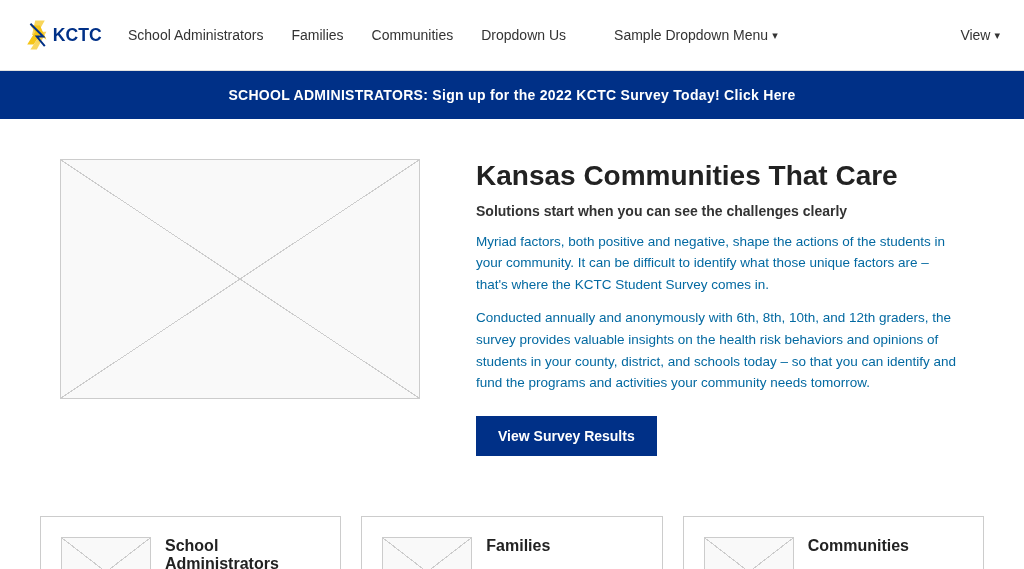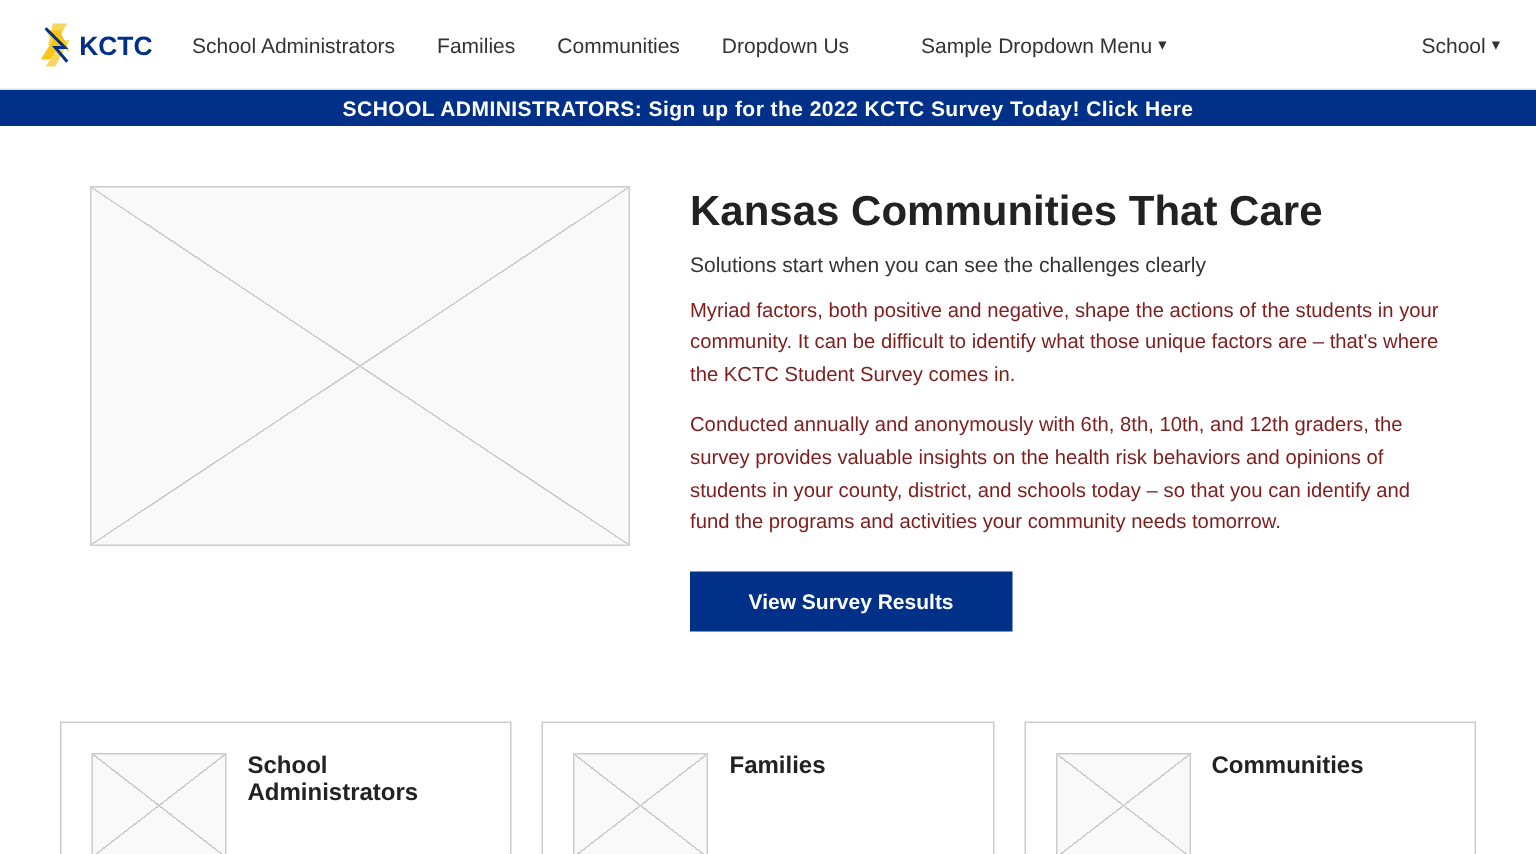--- a/index.html
+++ b/index.html
@@ -3,21 +3,21 @@
   <meta charset="utf-8">
   <style>
     * { box-sizing: border-box; margin: 0; padding: 0; }
     body { font-family: Arial, sans-serif; font-size: 14px; color: #333; background: #fff; }
 
     
     .navbar {
       display: flex;
       align-items: center;
       padding: 0 24px;
-      height: 60px;
+      height: 71px;
       border-bottom: 1px solid #e0e0e0;
       background: #fff;
     }
     .logo-area {
       display: flex;
       align-items: center;
       margin-right: 24px;
     }
     .logo-svg {
       width: 80px;
@@ -50,32 +50,32 @@
       font-size: 14px;
       cursor: pointer;
       color: #333;
     }
 
     
     .banner {
       background: #003087;
       color: #fff;
       text-align: center;
-      padding: 4px;
+      padding: 16px;
       font-size: 14px;
       font-weight: bold;
       letter-spacing: 0.3px;
     }
 
     
     .hero {
       display: flex;
       align-items: flex-start;
       padding: 40px 60px;
-      gap: 40px;
+      gap: 56px;
       max-width: 1024px;
       margin: 0 auto;
     }
     .hero-image-placeholder {
       flex: 0 0 360px;
       height: 240px;
       border: 1px solid #ccc;
       position: relative;
       background: #f9f9f9;
     }
@@ -91,35 +91,35 @@
     }
     .hero-title {
       font-size: 28px;
       font-weight: bold;
       color: #222;
       margin-bottom: 10px;
       line-height: 1.2;
     }
     .hero-subtitle {
       font-size: 14px;
-      font-weight: normal;
+      font-weight: bold;
       color: #333;
       margin-bottom: 12px;
     }
     .hero-body {
       font-size: 13.5px;
-      color: #7f1d1d;
+      color: #0369a1;
       line-height: 1.6;
       margin-bottom: 12px;
     }
     .btn-primary {
       display: inline-block;
       background: #003087;
       color: #fff;
-      padding: 12px 39px;
+      padding: 12px 22px;
       font-size: 14px;
       font-weight: bold;
       border: none;
       cursor: pointer;
       text-decoration: none;
       margin-top: 10px;
     }
 
     
     .cards-section {
@@ -188,21 +188,21 @@
 
   <div class="nav-links">
     <a class="nav-link">School Administrators</a>
     <a class="nav-link">Families</a>
     <a class="nav-link">Communities</a>
     <a class="nav-link">Dropdown Us</a>
     <a class="nav-link nav-dropdown chevron-down">Sample Dropdown Menu</a>
   </div>
 
   <div class="nav-login chevron-down">
-    <span>School</span>
+    <span>View</span>
   </div>
 </nav>
 
 <div class="banner">
   <span>SCHOOL ADMINISTRATORS: Sign up for the 2022 KCTC Survey Today! Click Here</span>
 </div>
 
 <section class="hero">
   <div class="hero-image-placeholder"></div>
 

